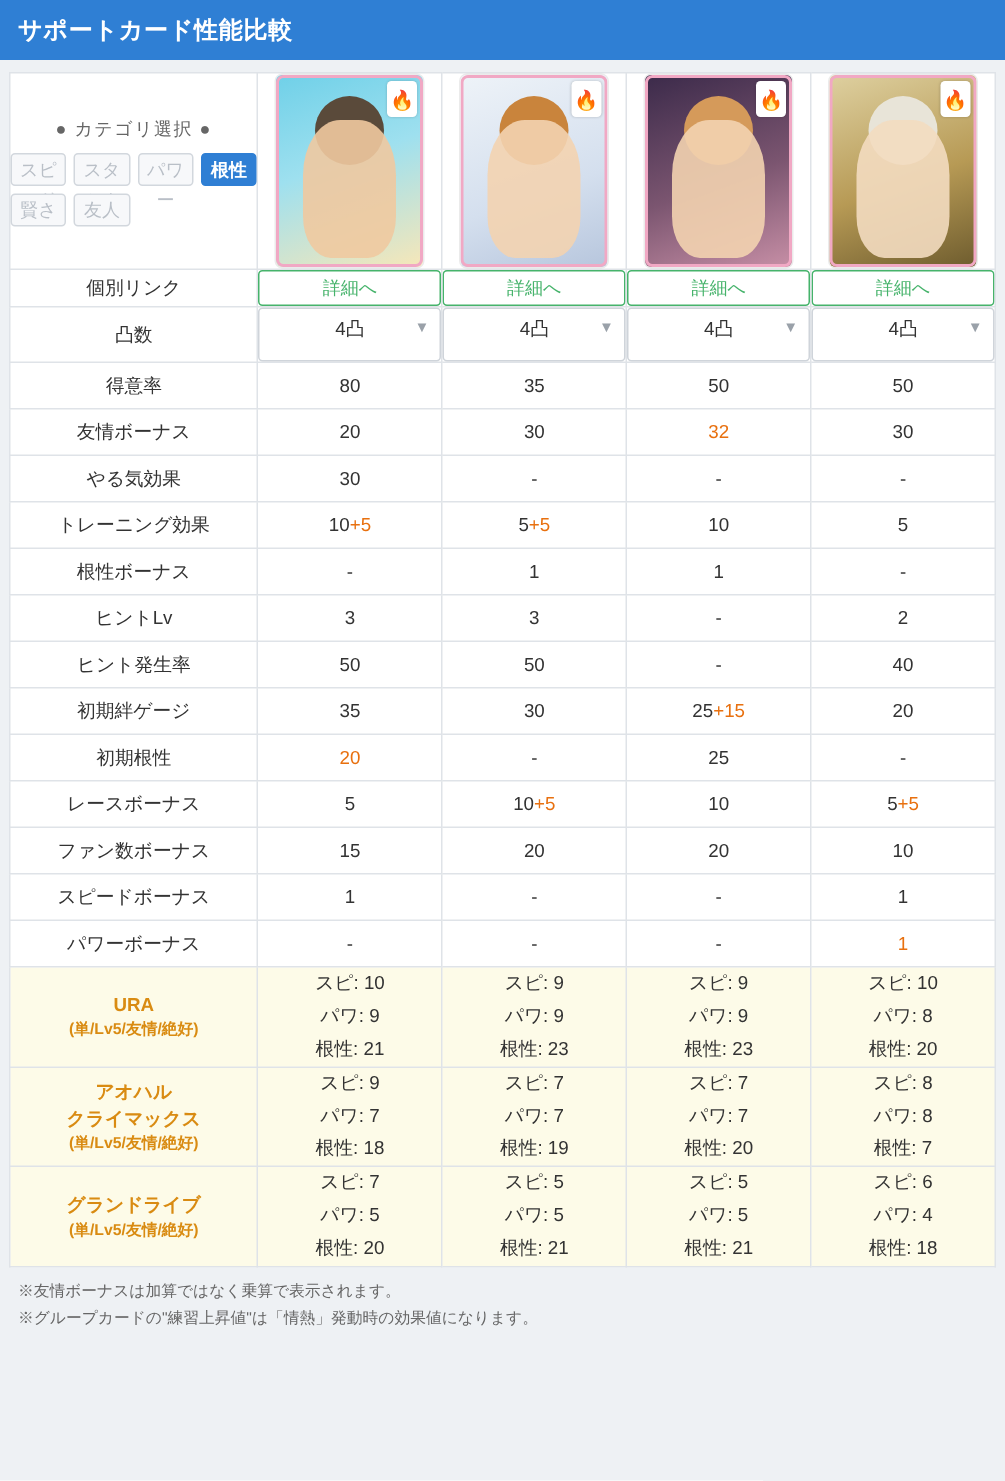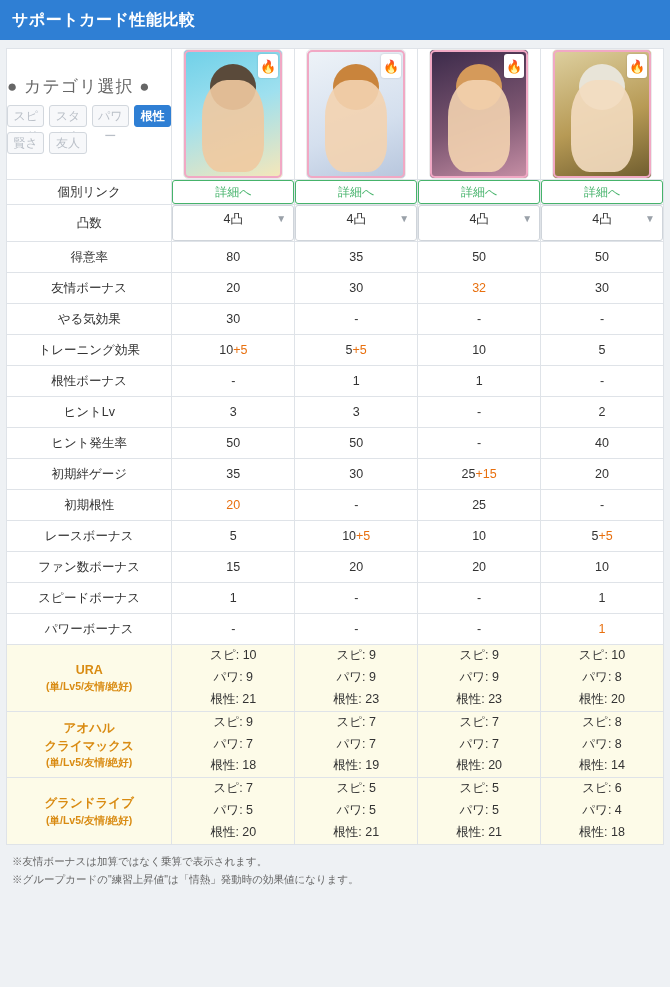--- a/index.html
+++ b/index.html
@@ -47,23 +47,23 @@
     padding: 8px 8px;
     font-size: 12.5px;
     color: #333;
     background: #fff;
   }
   .val { height: 31px; color:#333; font-size: 13px; }
 
   
   .catcell { padding: 8px 6px 10px 6px; background:#fff; }
   .cat-title {
-    font-size: 17px;
+    font-size: 12px;
     color: #666;
-    text-align: left;
+    text-align: center;
     margin-bottom: 7px;
     letter-spacing: 1px;
   }
   .cat-grid {
     display: grid;
     grid-template-columns: 1fr 1fr 1fr 1fr;
     gap: 5px;
   }
   .cat-btn {
     border: 1px solid #d2d7dd;
@@ -441,21 +441,21 @@
           <div>根性: 19</div>
         </td>
         <td class="bonus-val">
           <div>スピ: 7</div>
           <div>パワ: 7</div>
           <div>根性: 20</div>
         </td>
         <td class="bonus-val">
           <div>スピ: 8</div>
           <div>パワ: 8</div>
-          <div>根性: 14</div>
+          <div>根性: 7</div>
         </td>
       </tr>
 
       <tr>
         <td class="bonus-label">
           <div>グランドライブ</div>
           <div class="sub">(単/Lv5/友情/絶好)</div>
         </td>
         <td class="bonus-val">
           <div>スピ: 7</div>

